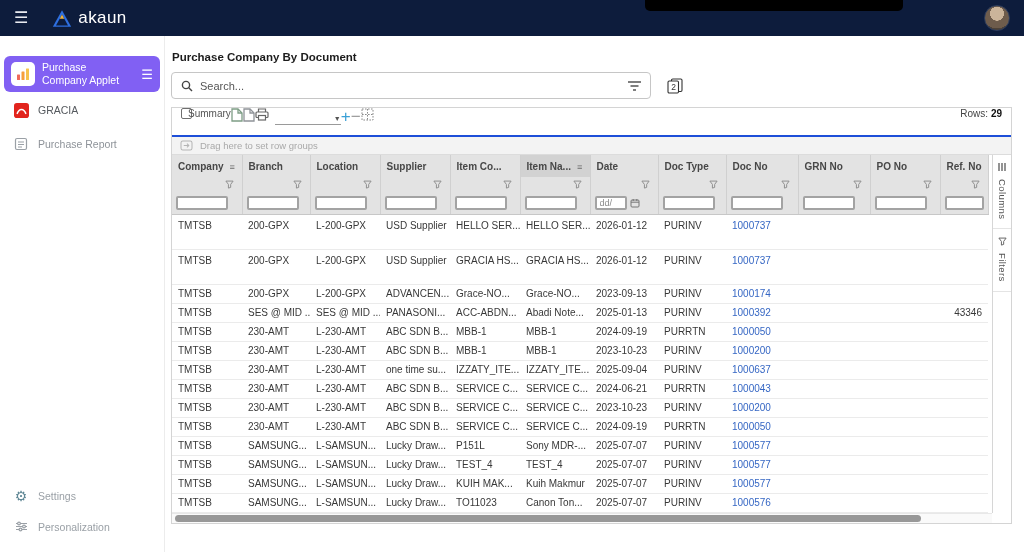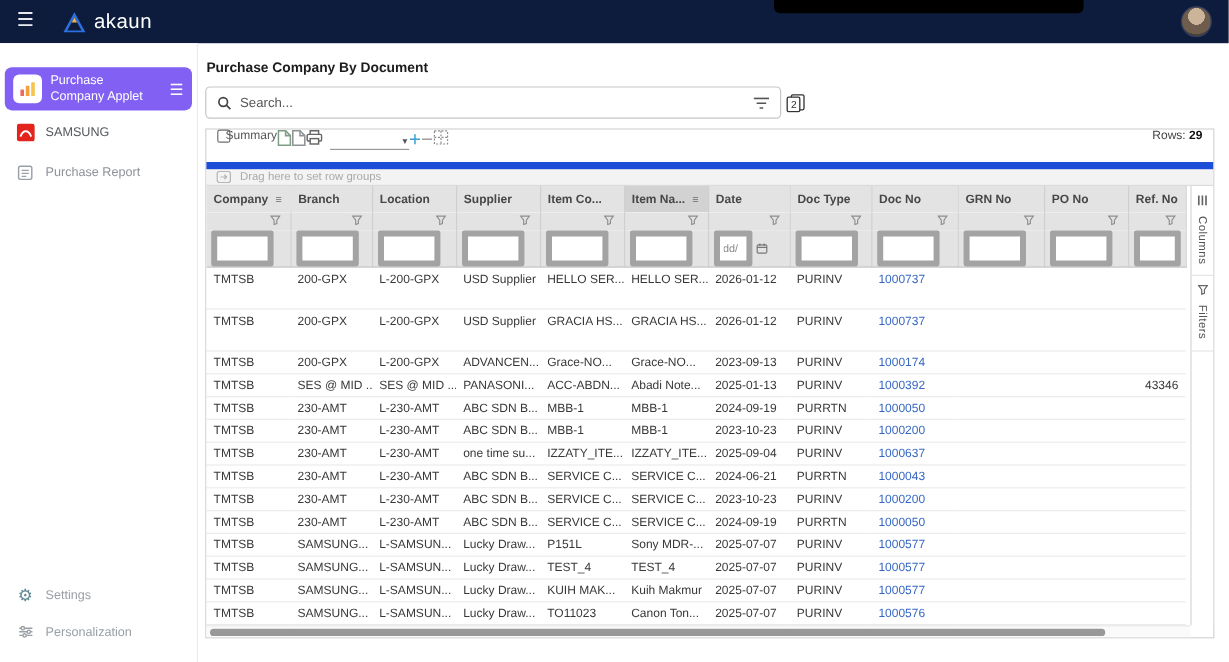--- a/index.html
+++ b/index.html
@@ -24,50 +24,50 @@
   .side-item{display:flex;align-items:flex-start;gap:9px;padding:10px 13px;color:#8e9399;font-size:10.5px;line-height:1.3;cursor:pointer}
   .side-item.first{color:#55595e;margin-top:2px}
   .side-item .sicon{width:16px;min-width:16px;display:flex;justify-content:center;margin-top:-1px}
   .side-footer{position:absolute;left:0;right:0;bottom:8px}
   .side-footer .side-item{padding:9px 13px;color:#9aa0a6}
   .gear-glyph{font-size:14px;color:#5f8795;line-height:1}
 
   
   .main{flex:1;padding:0 10px 0 6px;position:relative;overflow:hidden}
   .page-title{margin:15px 0 9px 1px;font-size:11.5px;font-weight:bold;color:#1c1c1c}
-  .search-row{display:flex;align-items:center;gap:4px}
+  .search-row{display:flex;align-items:center;gap:16px}
   .search-box{width:480px;height:27px;border:1px solid #c6c6c6;border-radius:4px;display:flex;align-items:center;padding:0 9px;gap:7px;background:#fff}
   .search-input{border:none;outline:none;flex:1;font-size:11px;color:#333;background:transparent}
   .search-input::placeholder{color:#555}
   .icon-btn{display:flex;align-items:center;cursor:pointer}
 
   .grid-panel{margin-top:8px;border:1px solid #d4d4d4;background:#fff;width:841px}
   .toolbar{height:27px;display:flex;align-items:flex-start;padding:0 9px}
   .checkbox{width:11px;height:11px;border:1.5px solid #6f6f6f;border-radius:2px;cursor:pointer}
   .summary-label{font-size:10px;color:#555;margin-left:-4px}
   .tb-select{width:66px;height:17px;display:flex;align-items:flex-end;border-bottom:1px solid #9a9a9a;cursor:pointer;margin-left:6px}
   .tb-select .caret{margin-left:auto;font-size:7px;color:#555;line-height:1.6}
   .plus{color:#3aa0d6;font-size:17px;font-weight:400;line-height:1;cursor:pointer}
   .minus{color:#9b9b9b;font-size:17px;line-height:1;cursor:pointer}
   .spacer{flex:1}
   .rows-info{font-size:10px;color:#444}
   .rows-count{font-weight:bold;color:#111}
 
-  .drag-bar{height:20px;background:#f3f3f3;display:flex;align-items:center;gap:7px;padding:0 8px;color:#a9a9a9;font-size:9.5px;border-top:6px solid #1d4ed8;border-bottom:1px solid #dcdcdc}
+  .drag-bar{height:20px;background:#f3f3f3;display:flex;align-items:center;gap:7px;padding:0 8px;color:#a9a9a9;font-size:9.5px;border-top:2px solid #1d4ed8;border-bottom:1px solid #dcdcdc}
 
   .grid-body{display:flex;align-items:stretch}
   .table-wrap{flex:1;overflow:hidden}
   table{border-collapse:collapse;table-layout:fixed;width:816px}
   th{background:#e3e3e3;font-size:10px;font-weight:bold;color:#474747;padding:0 6px;height:22px;text-align:left;border-right:1px solid #d0d0d0;white-space:nowrap;overflow:hidden;cursor:pointer}
   th.hilite{background:#d2d2d2}
   .th-menu{font-size:9px;color:#6b6b6b;margin-left:6px}
   .f-cell{background:#e3e3e3;height:15px;text-align:right;padding:0 8px 0 0;border-right:1px solid #d0d0d0}
   .funnel{display:inline-block;cursor:pointer;line-height:0}
   .i-cell{background:#e3e3e3;height:22px;padding:0 4px;border-right:1px solid #d0d0d0;border-bottom:1px solid #c7c7c7}
-  .f-input{width:100%;max-width:52px;height:30px;border:5px solid #a3a3a3;border-radius:2px;font-size:9px;padding:0 3px;background:#fff;outline:none;color:#444}
+  .f-input{width:100%;max-width:52px;height:14px;border:2px solid #a3a3a3;border-radius:2px;font-size:9px;padding:0 3px;background:#fff;outline:none;color:#444}
   .f-input::placeholder{color:#8a8a8a}
   .fdate{display:flex;align-items:center;gap:3px}
   .f-date{max-width:32px}
   .cal{line-height:0;cursor:pointer}
   tbody td{height:19px;font-size:10px;color:#383838;padding:0 6px;border-bottom:1px solid #ebebeb;white-space:nowrap;overflow:hidden;background:#fff}
   tr.tall td{height:35px;vertical-align:top;padding-top:5px}
   td.num{text-align:right}
   .link{color:#3667c4;cursor:pointer}
 
   .right-rail{width:19px;border-left:1px solid #d6d6d6;display:flex;flex-direction:column;align-items:center;background:#fff}
@@ -111,21 +111,21 @@
       <span class="applet-collapse">☰</span>
     </div>
 
     <div class="side-item first">
       <span class="sicon">
         <svg width="15" height="15" viewBox="0 0 16 16">
             <rect width="16" height="16" rx="3" fill="#e2241d"></rect>
             <path d="M3.2 11.6C5.6 5.2 10.4 5.2 12.8 11.6" fill="none" stroke="#fff" stroke-width="1.6"></path>
           </svg>
       </span>
-      <span>SAMSUNG</span>
+      <span>GRACIA</span>
     </div>
 
     <div class="side-item">
       <span class="sicon">
         <svg width="14" height="14" viewBox="0 0 14 14" fill="none" stroke="#9aa0a6" stroke-width="1.2">
             <rect x="1.5" y="1.5" width="11" height="11" rx="1.5"></rect>
             <path d="M4 5h6M4 7.5h6M4 10h4"></path>
           </svg>
       </span>
       <span>Purchase Report</span>

